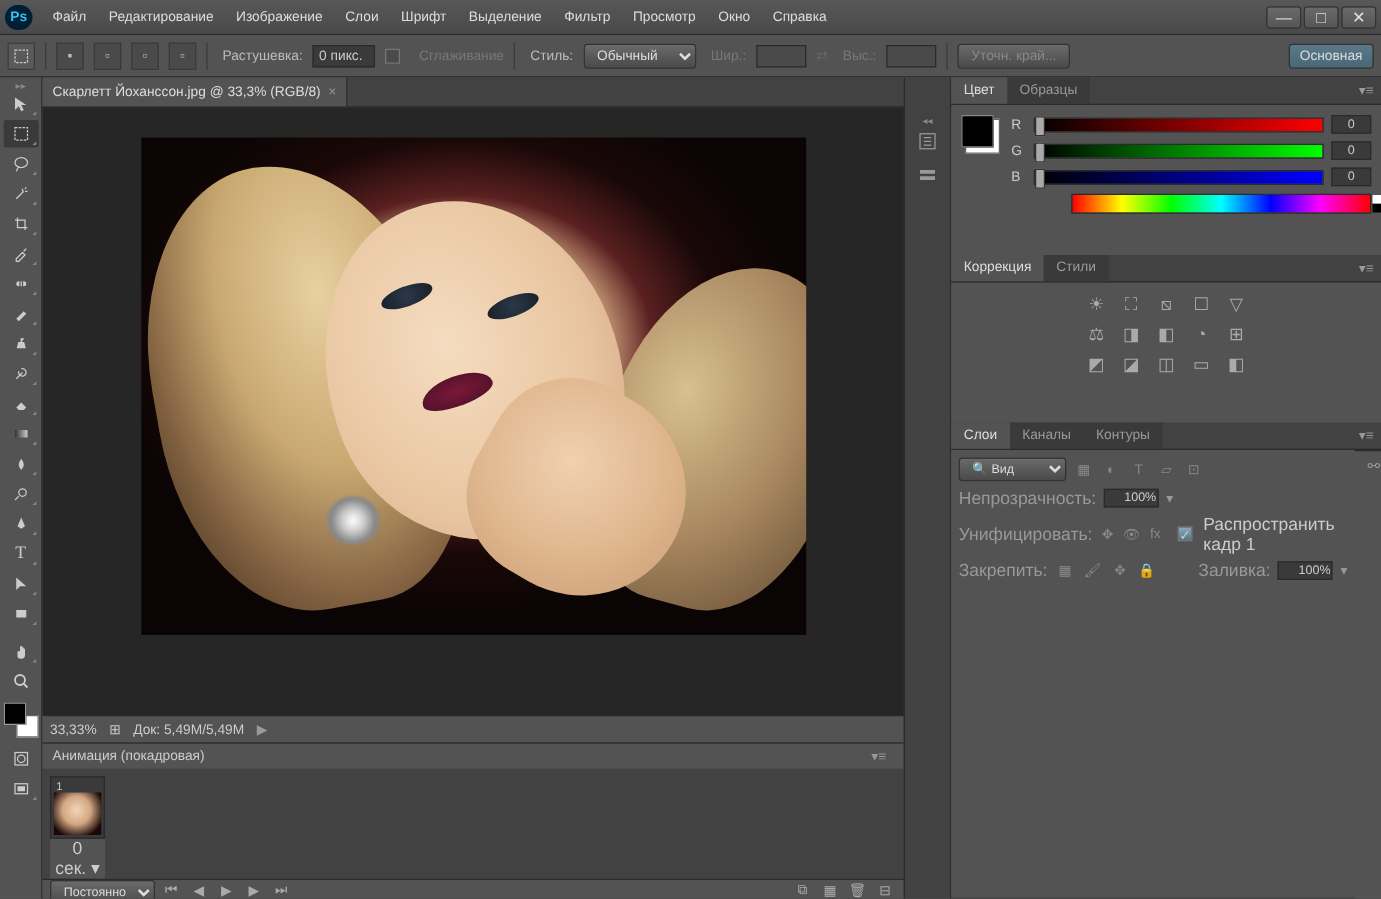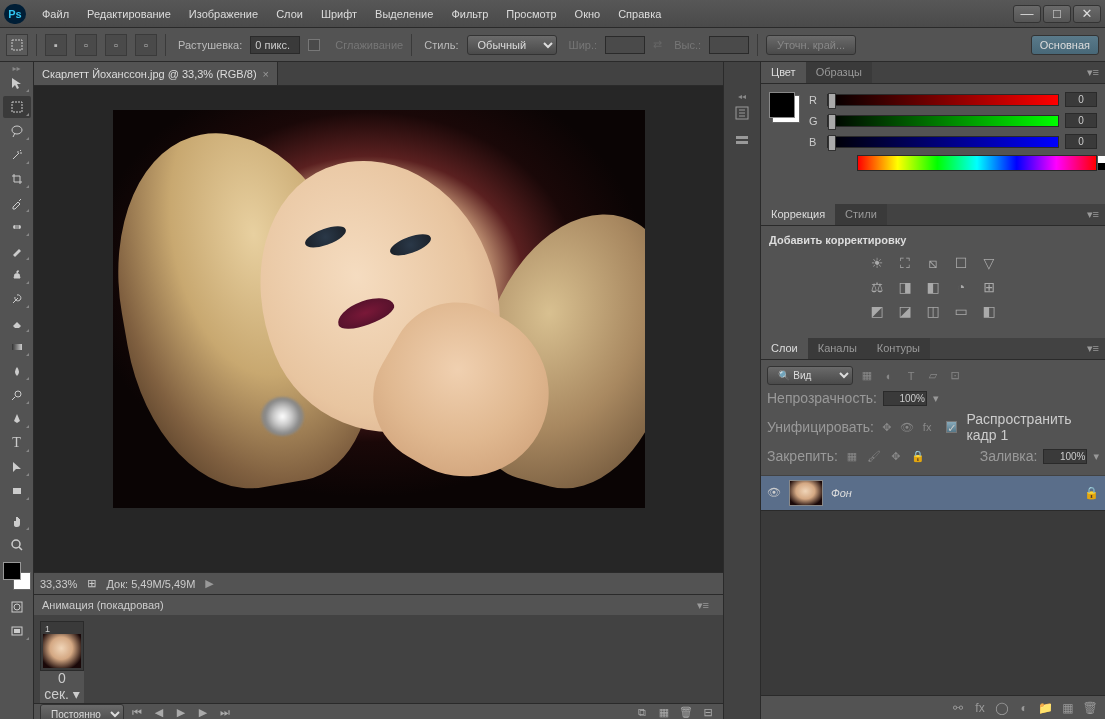--- a/index.html
+++ b/index.html
@@ -69,21 +69,21 @@
 .slider-b{background:linear-gradient(to right,#000,#00f)}
 .slider-handle{position:absolute;left:0;top:-2px;width:8px;height:16px;background:#aaa;border:1px solid #333}
 .slider-val{width:32px;background:#3a3a3a;border:1px solid #2a2a2a;color:#ccc;text-align:center;font-size:10px;padding:1px}
 .spectrum{height:16px;margin-top:6px;margin-left:48px;background:linear-gradient(to right,#f00,#ff0,#0f0,#0ff,#00f,#f0f,#f00);border:1px solid #2a2a2a;position:relative}
 .spectrum::before{content:"";position:absolute;right:-12px;top:0;width:10px;height:7px;background:#fff}
 .spectrum::after{content:"";position:absolute;right:-12px;bottom:0;width:10px;height:7px;background:#000}
 .adj-panel{padding:8px;height:112px}
 .adj-title{color:#ddd;font-weight:bold;margin-bottom:8px;font-size:11px}
 .adj-icons{display:flex;justify-content:center;gap:8px;margin-bottom:6px}
 .adj-icon{width:20px;height:18px;color:#aaa;display:flex;align-items:center;justify-content:center;cursor:pointer;font-size:14px}
-.layers-panel{flex:1;display:flex;flex-direction:column}
+.layers-panel{flex:1;display:flex;flex-direction:row}
 .layer-opts{padding:6px;background:#535353;border-bottom:1px solid #424242}
 .layer-row{display:flex;align-items:center;gap:6px;margin-bottom:5px}
 .layer-select{background:linear-gradient(#6a6a6a,#4a4a4a);border:1px solid #333;color:#ddd;padding:2px 6px;font-size:10px;border-radius:3px;flex:0 0 auto}
 .layer-label{color:#999;font-size:14px}
 .layer-input{width:44px;background:#3a3a3a;border:1px solid #2a2a2a;color:#ccc;font-size:10px;text-align:right;padding:1px}
 .lock-icon{width:16px;height:16px;color:#888;display:flex;align-items:center;justify-content:center;font-size:11px}
 .layer-list{flex:1;background:#3a3a3a;overflow:auto}
 .layer-item{display:flex;align-items:center;padding:4px 6px;background:#5a6e8a;border-bottom:1px solid #2a2a2a;gap:8px}
 .layer-vis{width:14px;height:14px;color:#ccc}
 .layer-thumb{width:34px;height:26px;background:radial-gradient(ellipse at 48% 42%,#f0d5b8,#d4a883 40%,#1a0808 80%);border:1px solid #888}
@@ -404,21 +404,20 @@
         <div class="spectrum"></div>
       </div>
     </div>
 
     <div class="panel-tabs">
       <div class="panel-tab active">Коррекция</div>
       <div class="panel-tab">Стили</div>
       <span class="panel-menu">▾≡</span>
     </div>
     <div class="adj-panel">
-      <div class="adj-title">Добавить корректировку</div>
       <div class="adj-icons">
         <div class="adj-icon">☀</div>
         <div class="adj-icon">⛶</div>
         <div class="adj-icon">⧅</div>
         <div class="adj-icon">☐</div>
         <div class="adj-icon">▽</div>
       </div>
       <div class="adj-icons">
         <div class="adj-icon">⚖</div>
         <div class="adj-icon">◨</div>

